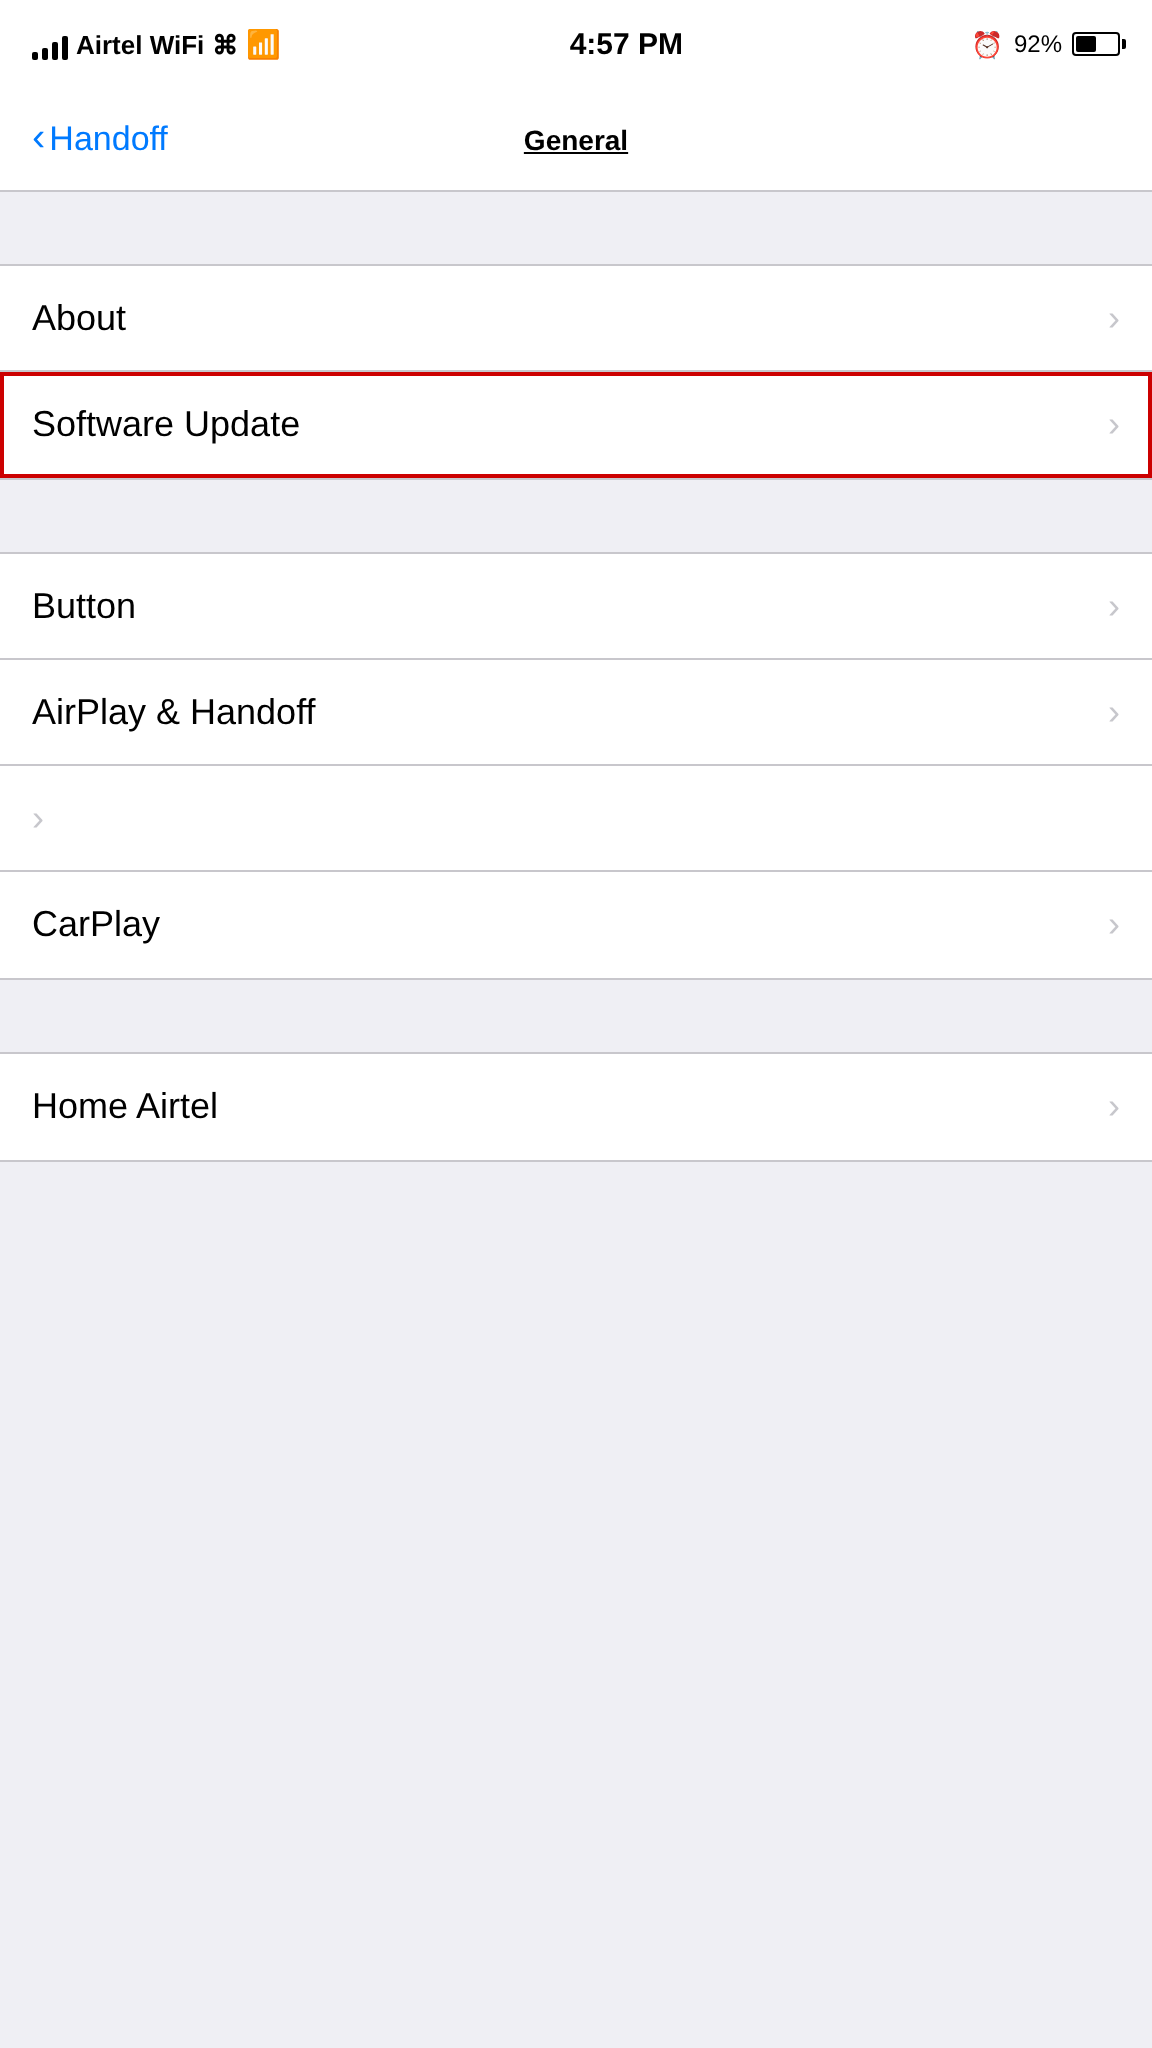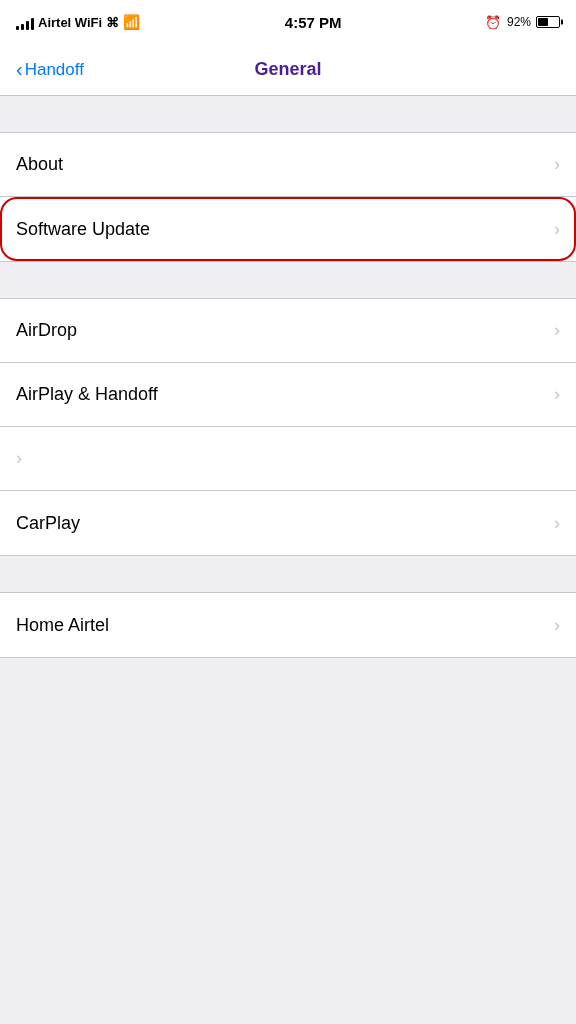--- a/index.html
+++ b/index.html
@@ -107,52 +107,52 @@
     .nav-back .chevron-left {
       font-size: 20px;
       color: #007aff;
       line-height: 1;
       margin-top: -1px;
     }
     .nav-title {
       position: absolute;
       left: 50%;
       transform: translateX(-50%);
-      font-size: 18px;
+      font-size: 14px;
       font-weight: 600;
-      color: #4c1d95;
+      color: #000000;
+      text-decoration: underline;
     }
 
     
     .section-spacer {
       height: 36px;
       background: #efeff4;
     }
 
     
     .list-group {
       background: #ffffff;
       border-top: 1px solid #c8c7cc;
       border-bottom: 1px solid #c8c7cc;
     }
 
     .list-item {
       display: flex;
       align-items: center;
       justify-content: space-between;
       padding: 0 16px;
-      height: 64px;
+      height: 53px;
       background: #ffffff;
       border-bottom: 1px solid #c8c7cc;
       cursor: pointer;
       position: relative;
     }
     .list-item:last-child {
       border-bottom: none;
-      border-radius: 17px;
     }
 
     .list-item-label {
       font-size: 18px;
       color: #000;
       font-weight: 400;
     }
 
     .chevron-right {
       color: #c7c7cc;
@@ -213,21 +213,21 @@
   <div class="list-item list-item-highlighted">
     <span class="list-item-label">Software Update</span>
     <span class="chevron-right">›</span>
   </div>
 </div>
 
 <div class="section-spacer"></div>
 
 <div class="list-group">
   <div class="list-item">
-    <span class="list-item-label">AirDrop</span>
+    <span class="list-item-label">Button</span>
     <span class="chevron-right">›</span>
   </div>
   <div class="list-item">
     <span class="list-item-label">AirPlay &amp; Handoff</span>
     <span class="chevron-right">›</span>
   </div>
   <div class="list-item">
     <span class="chevron-right">›</span>
   </div>
   <div class="list-item">

